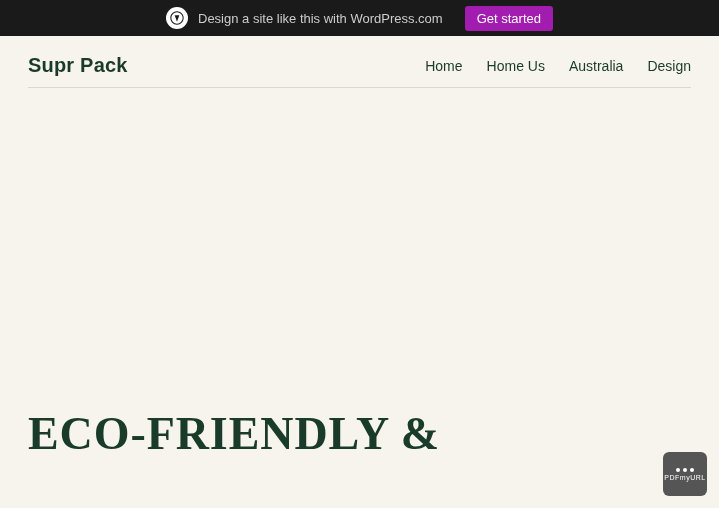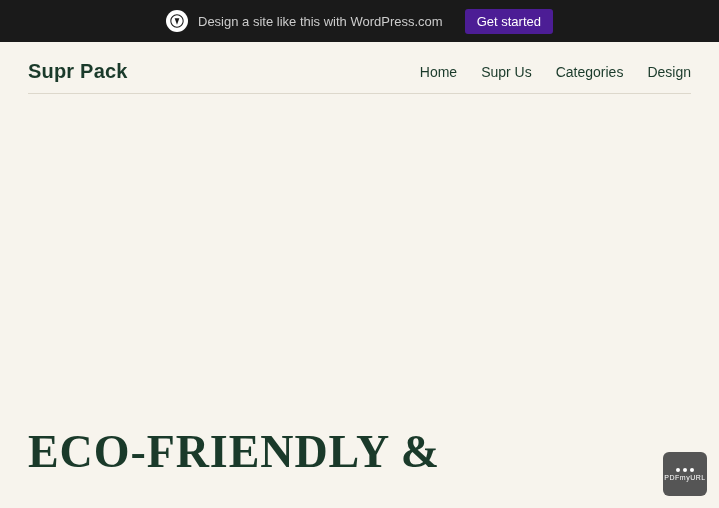--- a/index.html
+++ b/index.html
@@ -19,21 +19,21 @@
 
     
     .wp-banner {
       background-color: #1a1a1a;
       color: #fff;
       display: flex;
       align-items: center;
       justify-content: center;
       gap: 10px;
       padding: 8px 16px;
-      height: 42px;
+      height: 36px;
       position: relative;
       z-index: 100;
     }
 
     .wp-logo {
       width: 22px;
       height: 22px;
       border-radius: 50%;
       background: #fff;
       display: flex;
@@ -46,21 +46,21 @@
       width: 16px;
       height: 16px;
     }
 
     .wp-banner-text {
       font-size: 13px;
       color: #ccc;
     }
 
     .wp-get-started {
-      background-color: #4c1d95;
+      background-color: #a21caf;
       color: #fff;
       border: none;
       padding: 5px 12px;
       border-radius: 3px;
       font-size: 13px;
       cursor: pointer;
       margin-left: 12px;
     }
 
     
@@ -112,21 +112,21 @@
       background-color: #f7f4ed;
       height: calc(508px - 42px - 76px);
       position: relative;
       display: flex;
       align-items: flex-end;
     }
 
     
     .hero-text {
       position: absolute;
-      bottom: 8px;
+      bottom: 20px;
       left: 28px;
     }
 
     .hero-heading {
       font-size: 46px;
       font-weight: 800;
       color: #1a3a2a;
       line-height: 1.05;
       letter-spacing: 0.02em;
       text-transform: uppercase;
@@ -193,22 +193,22 @@
   <span class="wp-banner-text">Design a site like this with WordPress.com</span>
   <button class="wp-get-started">Get started</button>
 </div>
 
 <header class="site-header">
   <div class="site-branding">
     <span class="site-title">Supr Pack</span>
   </div>
   <nav class="site-nav">
     <a class="nav-link">Home</a>
-    <a class="nav-link">Supr Us</a>
-    <a class="nav-link">Categories</a>
+    <a class="nav-link">Home Us</a>
+    <a class="nav-link">Australia</a>
     <a class="nav-link">Design</a>
   </nav>
 </header>
 
 <hr class="header-divider">
 
 <div class="main-content">
   <div class="hero-text">
     <div class="hero-heading">ECO-FRIENDLY &amp;</div>
   </div>

